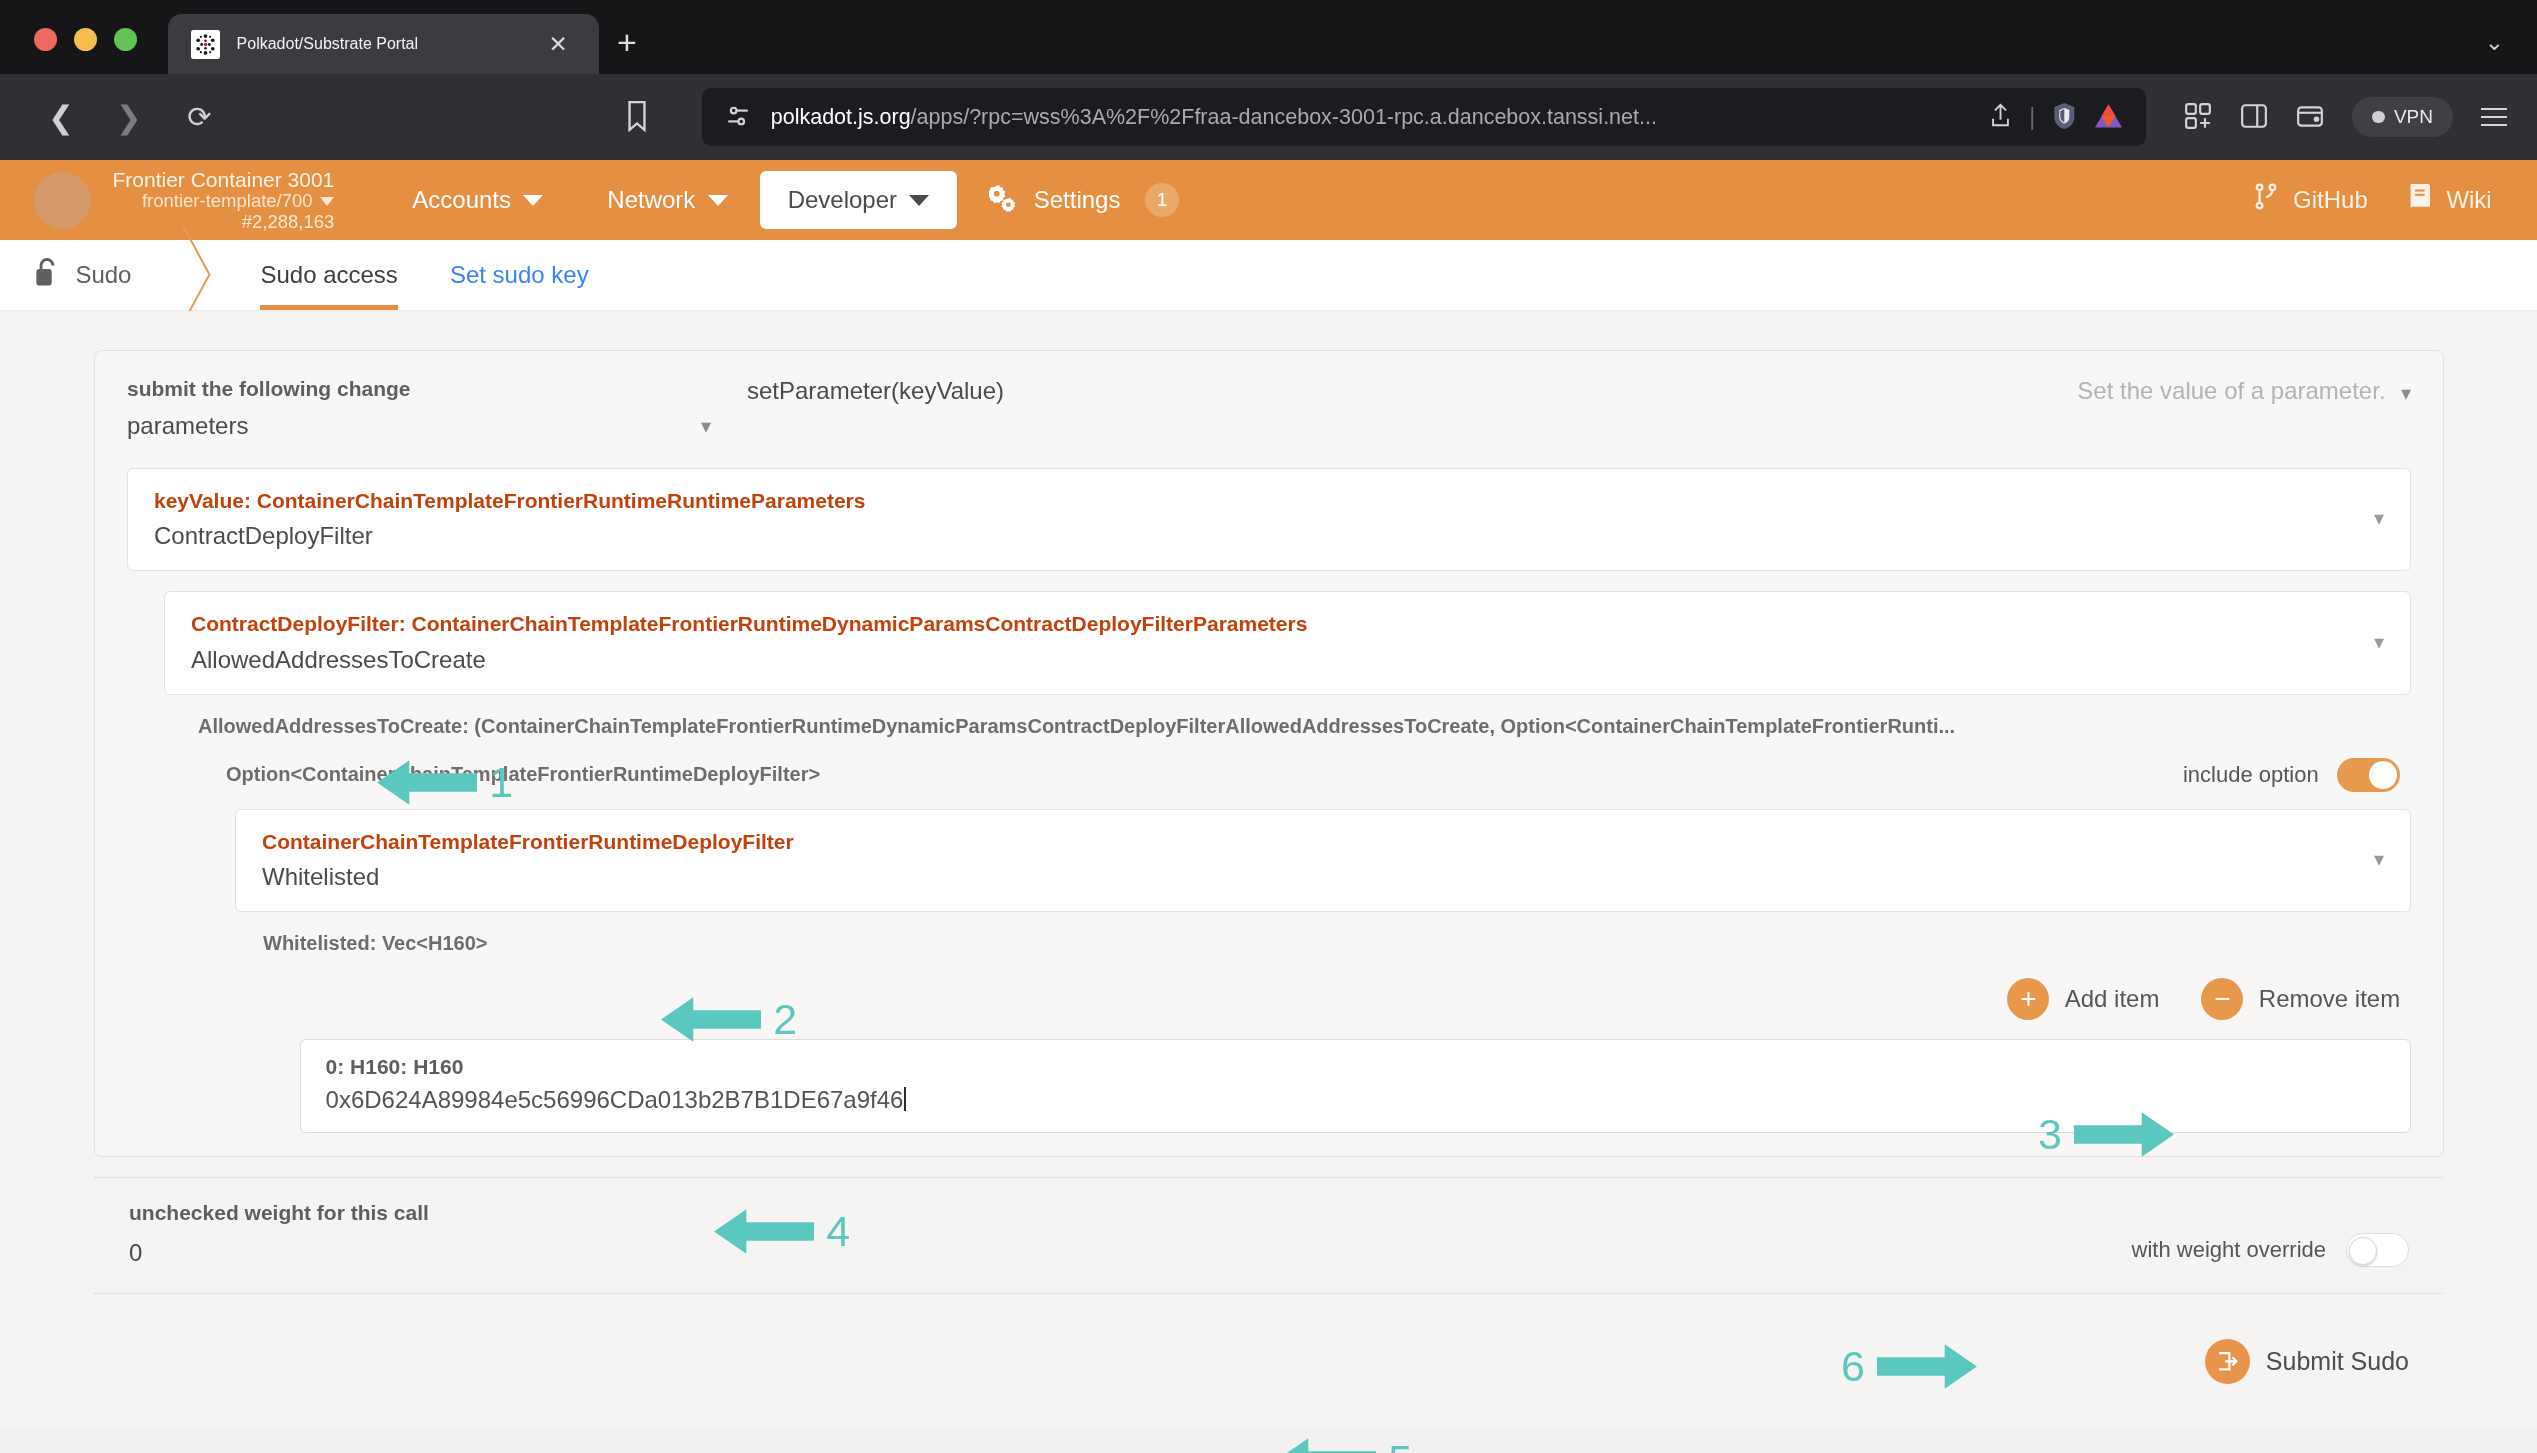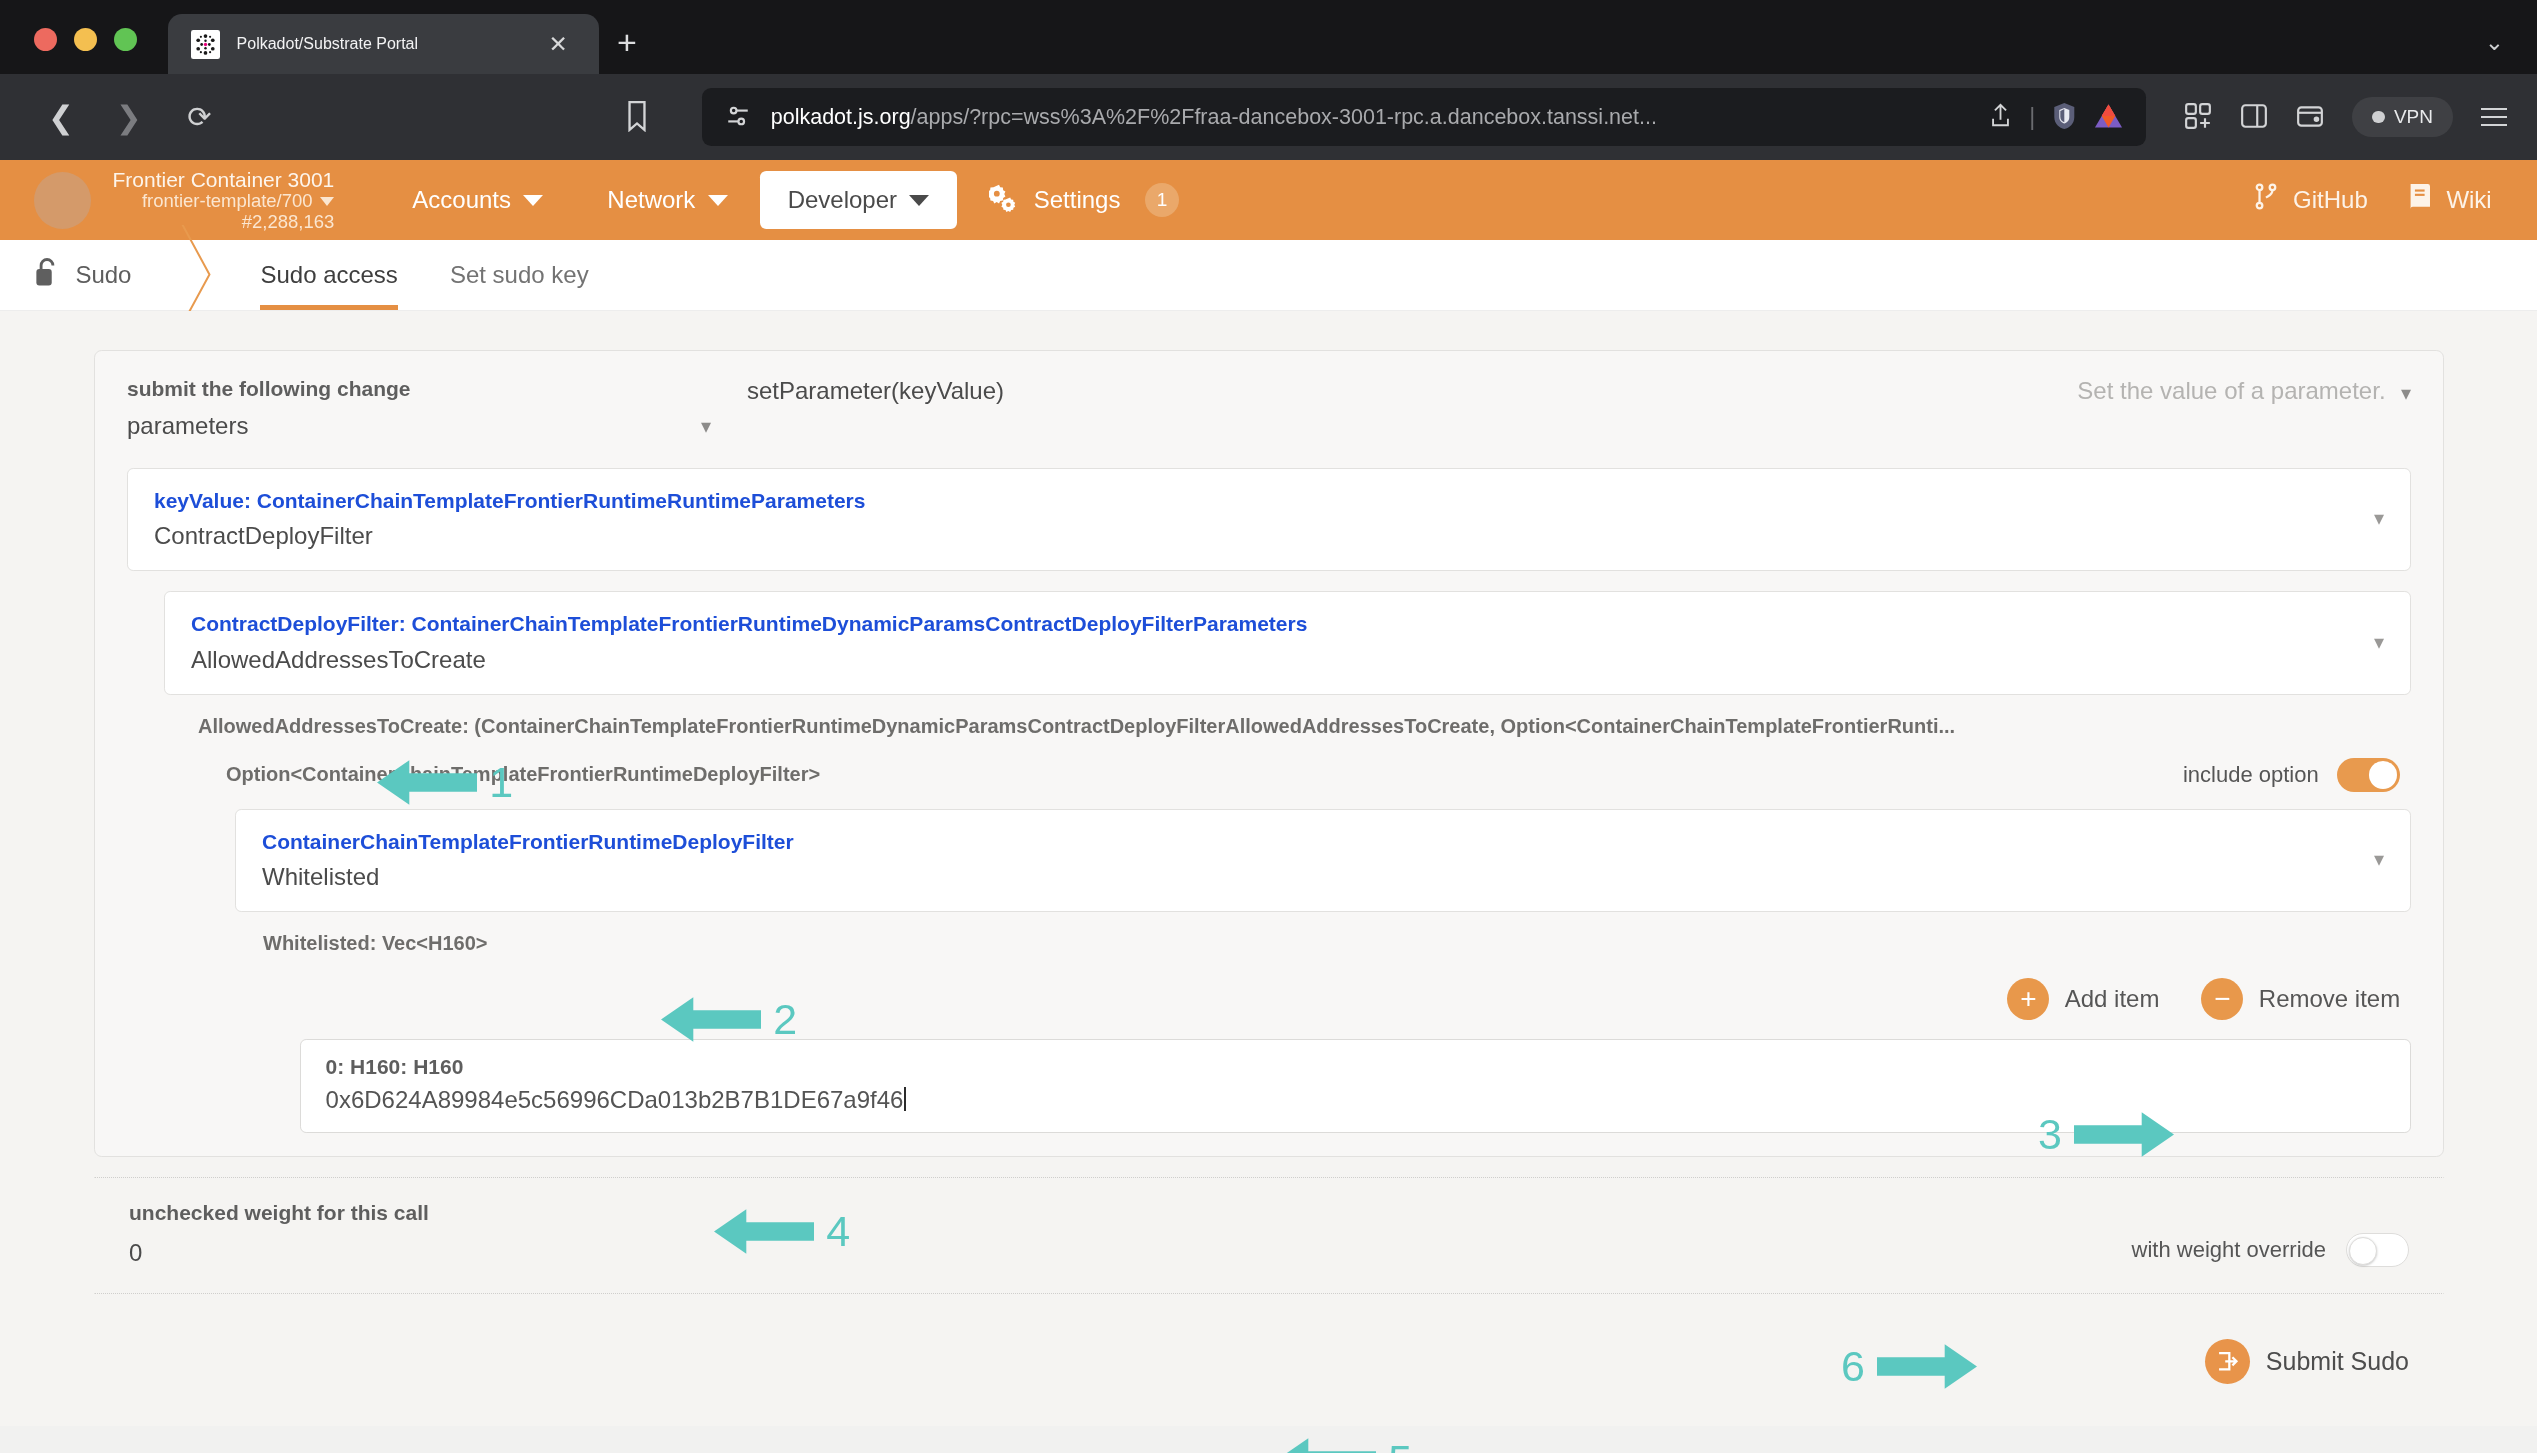--- a/index.html
+++ b/index.html
@@ -101,21 +101,21 @@
 
   
   .subbar {
     height: 71px; background:#fff; display:flex; align-items:stretch;
     border-bottom: 0.8px solid #ededed; position:relative;
   }
   .sudo-crumb { display:flex; align-items:center; gap:15.4px; padding: 0 34px; color:#5e5e5e; font-size: 24px; }
   .crumb-sep { width: 69px; position: relative; }
   .crumb-sep svg { position:absolute; left:0; top:-15.4px; }
   .subtab {
-    display:flex; align-items:center; padding: 0 26px; font-size: 24px; color:#737373;
+    display:flex; align-items:center; padding: 0 26px; font-size: 24px; color:#3b82f6;
     position:relative; cursor:pointer;
   }
   .subtab.active { color:#3e3e3e; }
   .subtab.active::after {
     content:''; position:absolute; left: 26px; right: 26px; bottom: 0; height: 5.4px; background:#e58f43;
   }
 
   
   .content { background:#f5f4f2; height: 1115px; padding: 28px 0 0 0; position:relative; }
   .card {
@@ -131,21 +131,21 @@
     display:flex; align-items:flex-start; padding: 26px 32px 28px 32px; gap: 1px;
   }
   .field-col { width: 584px; }
   .sel-caret { color:#8d8c8a; font-size: 20px; margin-left: auto; }
 
   .inner {
     background:#fff; border:0.8px solid #e2e1df; border-radius: 6.2px;
     padding: 17px 26px 20px 26px; display:flex; align-items:flex-start;
   }
   .inner .txt { flex:1; }
-  .inner .lbl { font-size: 21px; color:#1d4ed8; font-weight:bold; line-height:1.45; }
+  .inner .lbl { font-size: 21px; color:#c2410c; font-weight:bold; line-height:1.45; }
   .inner .val { font-size: 24px; color:#4b4b4b; margin-top: 6.2px; }
   .dd-caret { color:#9a9997; font-size: 20px; align-self:center; }
   .plain-label { font-size: 20px; color:#6e6d6b; font-weight: bold; }
 
   .toggle {
     width: 63px; height: 34px; border-radius: 768px; background:#e89a4e;
     position:relative; display:inline-block; vertical-align:middle; cursor:pointer;
   }
   .toggle .knob { position:absolute; top:3.1px; left: 32px; width:28px; height:28px; border-radius:50%; background:#fff; }
   .toggle.off { background:#ffffff; border:0.8px solid #dedddb; }

